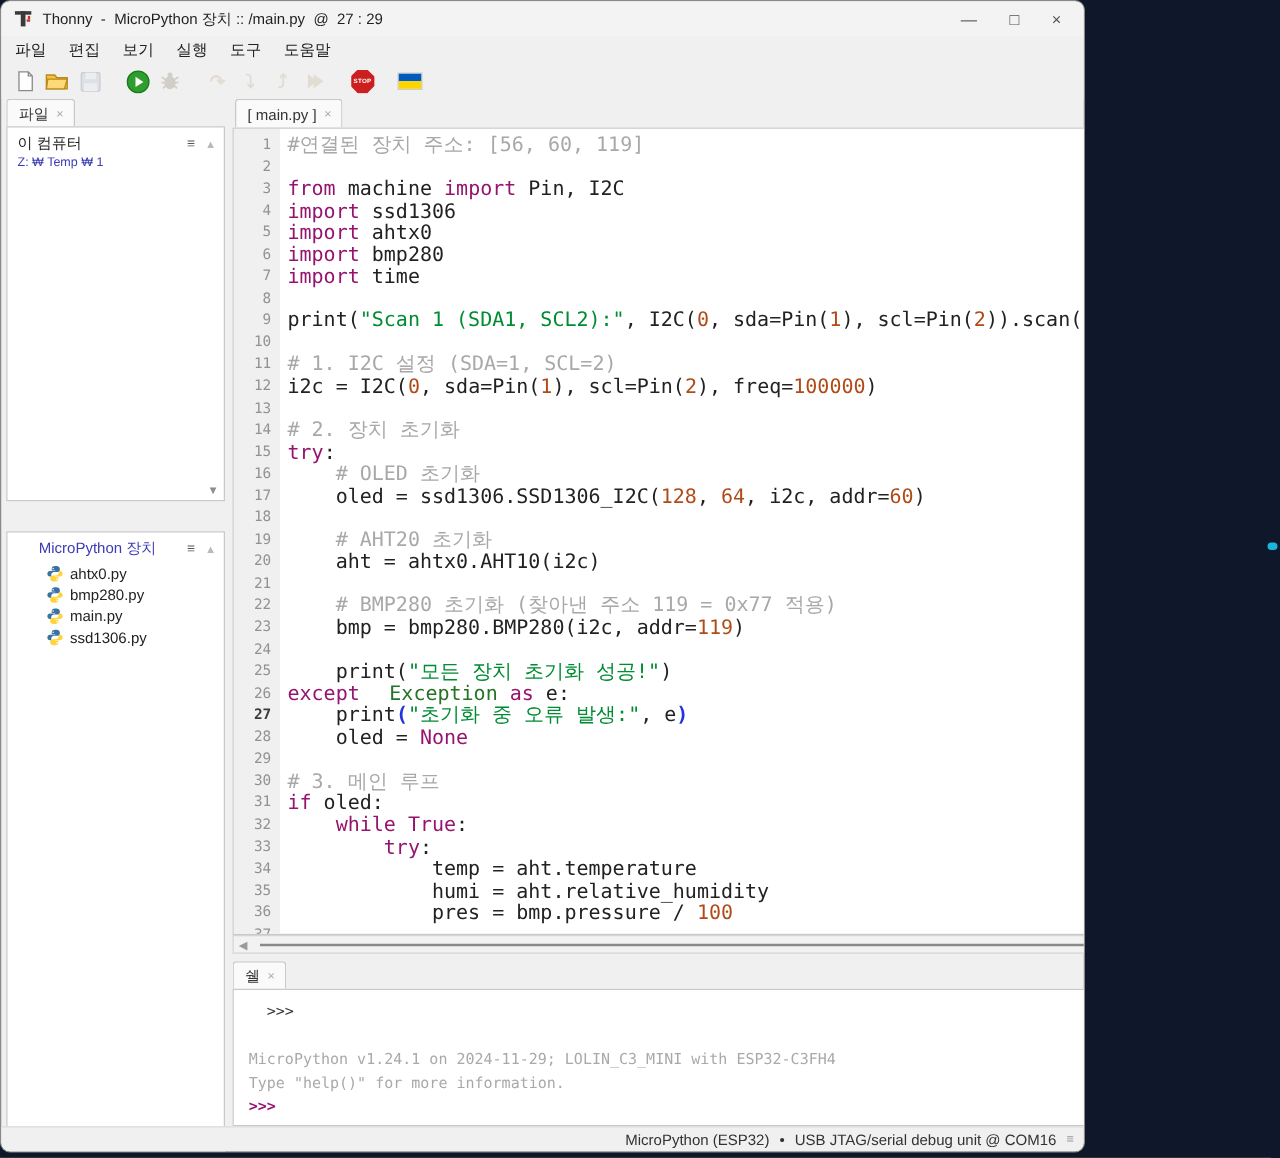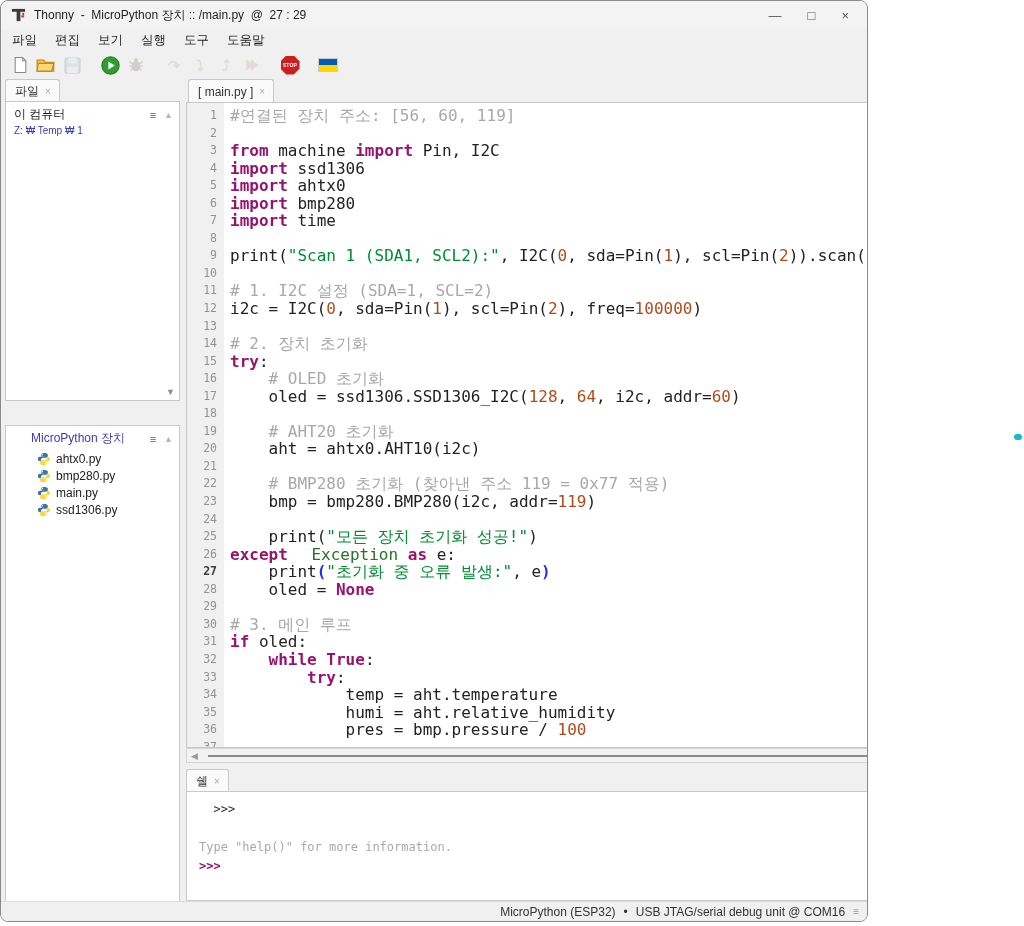--- a/index.html
+++ b/index.html
@@ -1,18 +1,18 @@
 <!DOCTYPE html>
 <html style="--kw: #96146e; --str: #008c32; --cmt: #a8a8a8; --num: #b04b18; --builtin: #267326; --paren: #2233dd; --link: #3c3cb4; --stop-red: #cc1f1f; --ua-blue: #005bbb; --ua-yellow: #ffd500; --cyan: #1ab5d8; --run-green: #2f9e2f;"><head>
 <meta charset="utf-8">
 <style>
   * { margin:0; padding:0; box-sizing:border-box; }
   html,body { width:1024px; height:926px; background:#000; overflow:hidden;
     font-family:"Liberation Sans", sans-serif; }
-  #stage { position:relative; width:1024px; height:926px; background:#ffffff; }
+  #stage { position:relative; width:1024px; height:926px; background:#0f172a; }
 
   
   #win { position:absolute; left:0; top:0; width:868px; height:922px;
     background:#f0f0f0; border:1px solid #8a8a8a; border-radius:8px; overflow:hidden; }
 
   
   #titlebar { height:28px; display:flex; align-items:center; padding:0 10px;
     background:#f3f3f3; font-size:12px; color:#1f1f1f; }
   #title-text { margin-left:8px; white-space:pre; }
   #win-controls { margin-left:auto; display:flex; align-items:center; gap:26px;
@@ -63,21 +63,21 @@
   #editor-col { position:absolute; left:185px; top:0; width:819px; bottom:0; }
   .tab-row { height:23px; display:flex; padding-left:2px; }
   #editor-box { position:absolute; top:23px; left:0; right:0; height:646px;
     background:#fff; border:1px solid #c9c9c9; display:flex; overflow:hidden; }
   #gutter { width:37px; background:#f0f0f0; padding:4px 7px 0 0; text-align:right;
     font-family:"DejaVu Sans Mono", monospace; font-size:11.5px; line-height:17.55px;
     color:#929292; }
   #gutter .cur { color:#3c3c3c; font-weight:bold; }
   #code { flex:1; padding:4px 0 0 6px; font-family:"DejaVu Sans Mono", monospace;
     font-size:16px; line-height:17.55px; white-space:pre; overflow:hidden; color:#222; }
-  #code .kw { color:var(--kw); font-weight:bold; }
+  #code .kw { color:var(--kw); font-weight:normal; }
   #code .st { color:var(--str); }
   #code .cm { color:var(--cmt); }
   #code .nu { color:var(--num); }
   #code .bi { color:var(--builtin);padding-left:14px; }
   #code .pm { color:var(--paren); font-weight:bold; }
   #vscroll { width:16px; background:#f2f2f2; position:relative; }
   #vscroll .thumb { position:absolute; left:7px; width:2px; top:8px; height:322px;
     background:#8a8a8a; }
   #hscroll { position:absolute; top:669px; left:0; right:0; height:15px;
     background:#f2f2f2; border:1px solid #d5d5d5; display:flex; align-items:center; }
@@ -331,21 +331,21 @@
           <span class="arrow">▶</span>
         </div>
 
         <div id="shell-tab-row">
           <div class="tab">
             <span>쉘</span>
             <span class="x">×</span>
           </div>
         </div>
         <div id="shell-box">
-          <div id="shell"><div class="out">  &gt;&gt;&gt; </div><div class="out">&nbsp;</div><div class="io">Type "help()" for more information.</div><div class="prompt">&gt;&gt;&gt;</div></div>
+          <div id="shell"><div class="out">  &gt;&gt;&gt; </div><div class="out">&nbsp;</div><div class="io">MicroPython v1.24.1 on 2024-11-29; LOLIN_C3_MINI with ESP32-C3FH4</div><div class="io">Type "help()" for more information.</div><div class="prompt">&gt;&gt;&gt;</div></div>
           <div id="shell-scroll">
               <div class="thumb"></div>
             </div>
         </div>
       </div>
     </div>
 
     <div id="statusbar">
       <span>MicroPython (ESP32)</span>
       <span>•</span>

